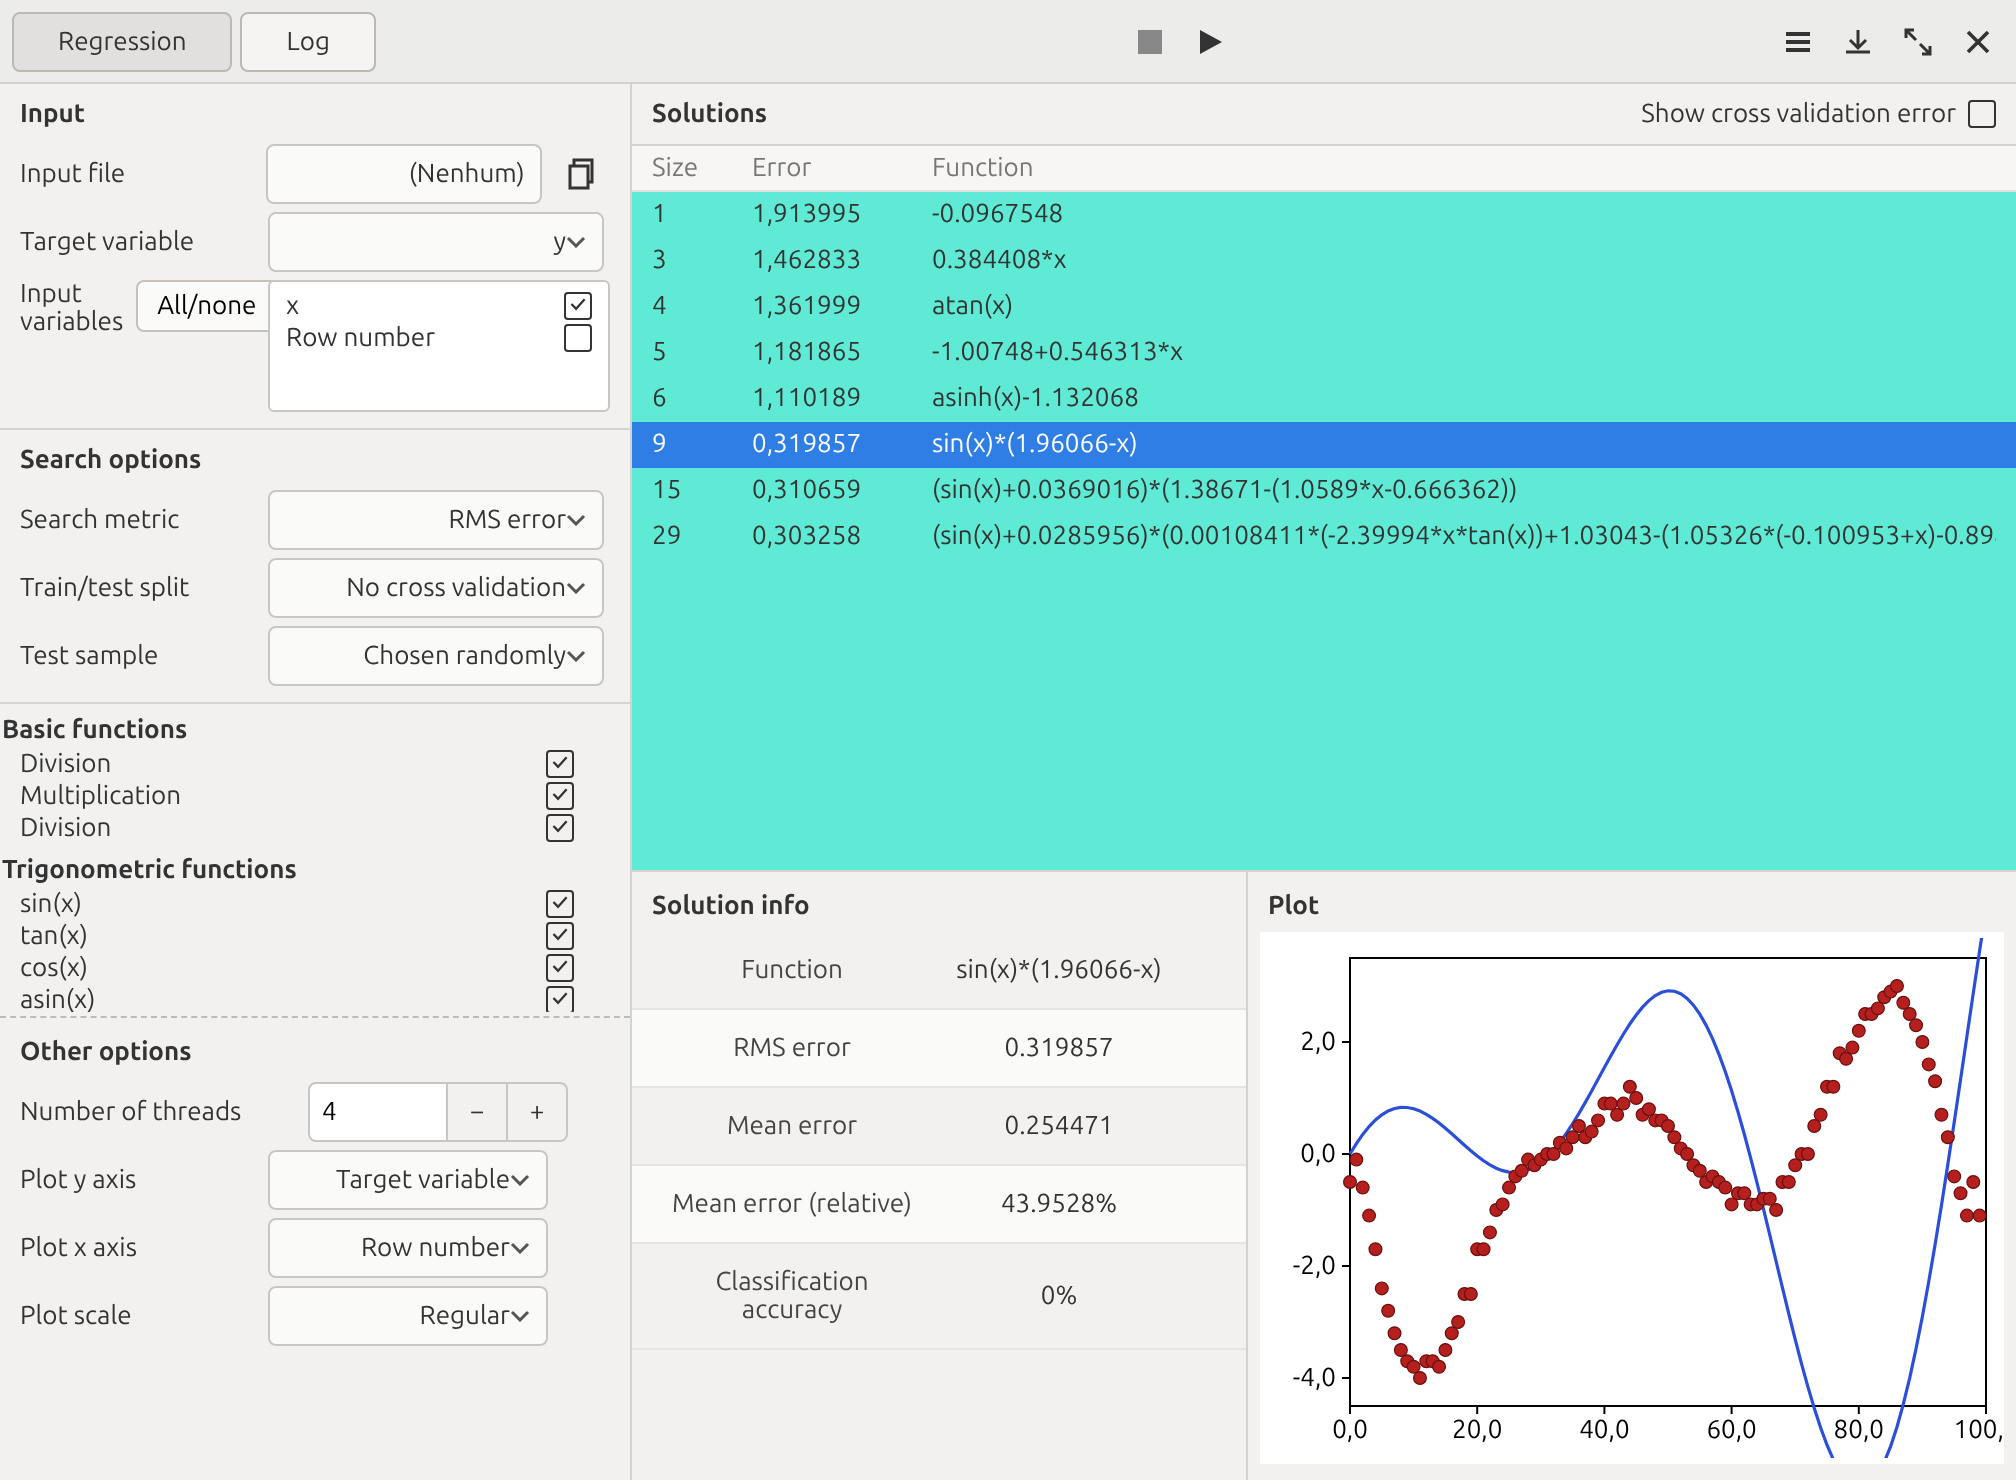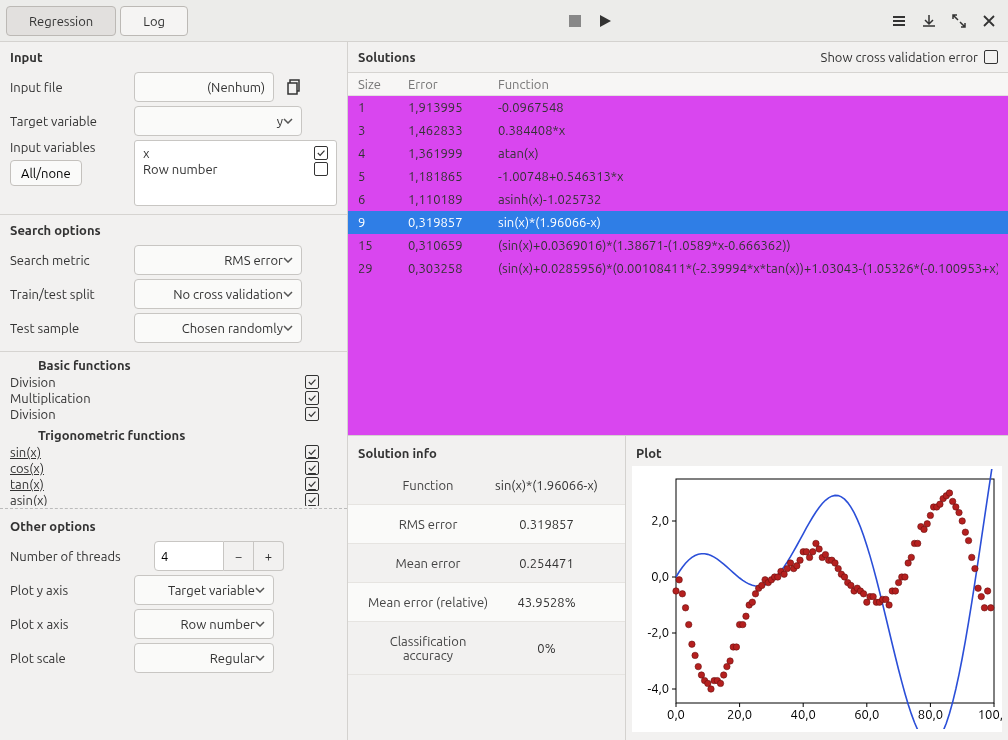--- a/index.html
+++ b/index.html
@@ -7,46 +7,46 @@
 
 
 .toolbar { display: flex; align-items: center; height: 42px; background: #ececea; border-bottom: 1px solid #d4d2cf; padding: 0 6px; gap: 4px; }
 .tab { height: 30px; padding: 0 22px; border: 1px solid #bcb9b5; border-radius: 4px; background: #f5f4f3; display: flex; align-items: center; cursor: pointer; }
 .tab.active { background: #e2e0de; }
 .toolbar-spacer { flex: 1; }
 .tbutton { width: 26px; height: 26px; display: flex; align-items: center; justify-content: center; cursor: pointer; border-radius: 3px; }
 
 
 .main { flex: 1; display: flex; overflow: hidden; }
-.sidebar { width: 348px; background: #f2f1f0; display: flex; flex-direction: column; overflow: hidden; border-right: 1px solid #d4d2cf; }
+.sidebar { width: 316px; background: #f2f1f0; display: flex; flex-direction: column; overflow: hidden; border-right: 1px solid #d4d2cf; }
 .right { flex: 1; display: flex; flex-direction: column; overflow: hidden; }
 
 .panel-title { font-weight: bold; padding: 8px 10px 6px; }
 .row { display: flex; align-items: center; padding: 2px 10px; gap: 8px; min-height: 32px; }
 .row label { width: 116px; }
 .combo { display: flex; align-items: center; justify-content: flex-end; background: #fafaf9; border: 1px solid #c8c6c3; border-radius: 4px; padding: 0 8px; height: 30px; width: 168px; cursor: pointer; }
 .chev { width: 10px; height: 6px; }
 .input-box { flex: 1; border: 1px solid #c8c6c3; border-radius: 3px; background: #fff; height: 66px; padding: 4px 6px; font-size: 13px; }
 .inner-row { display: flex; align-items: center; justify-content: space-between; padding: 1px 2px; }
 .cbx { width: 14px; height: 14px; border: 1px solid #333; border-radius: 2px; display: inline-flex; align-items: center; justify-content: center; }
 .cbx.checked::after { content: "✓"; font-size: 11px; line-height: 1; font-weight: bold; }
 .btn { border: 1px solid #c4c1bd; background: #fafaf9; border-radius: 4px; padding: 5px 10px; cursor: pointer; }
 
 .sep { border-top: 1px solid #d6d4d1; margin: 6px 0 0; }
-.subhdr { font-weight: bold; padding: 6px 1px 2px; margin-left: 37px; }
+.subhdr { font-weight: bold; padding: 6px 1px 2px; }
 .funcrow { display: flex; align-items: center; justify-content: space-between; padding: 1px 28px 1px 10px; }
-.funclist { max-height: 62px; overflow: hidden; position: relative; text-decoration: underline; }
+.funclist { max-height: 62px; overflow: hidden; position: relative; }
 .dash { border-top: 1px dashed #bbb; margin: 2px 0; }
 
 
 .solutions { flex: 1; overflow: hidden; display: flex; flex-direction: column; }
 .sol-head { display: flex; align-items: center; justify-content: space-between; padding: 8px 10px; }
 .sol-head-title { font-weight: bold; }
 .show-cv { display: flex; align-items: flex-end; gap: 6px; }
-.table { flex: 1; overflow: hidden; background: #d946ef; border-top: 1px solid #d6d4d1; }
+.table { flex: 1; overflow: hidden; background: #5eead4; border-top: 1px solid #d6d4d1; }
 .th, .tr { display: flex; padding: 4px 10px; align-items: center; }
 .th { background: #f7f6f5; color: #777; border-bottom: 1px solid #e2e0de; font-weight: normal; }
 .tr { border-bottom: 1px solid transparent; }
 .tr.sel { background: #2f7ee6; color: #fff; }
 .col-size { width: 50px; }
 .col-err { width: 90px; }
 .col-fn { flex: 1; white-space: nowrap; overflow: hidden; }
 
 .bottom { display: flex; height: 305px; border-top: 1px solid #d4d2cf; }
 .solinfo { width: 308px; border-right: 1px solid #d4d2cf; display: flex; flex-direction: column; }
@@ -129,21 +129,21 @@
     <div class="row">
       <label>Target variable</label>
       <div class="combo">
           <span>y</span>
           <svg class="chev" viewBox="0 0 10 6">
             <path d="M1 1l4 4 4-4" stroke="#555" fill="none" stroke-width="1.5"></path>
           </svg>
         </div>
     </div>
     <div class="row" style="align-items:flex-start">
-      <div style="width:116px;display:flex;flex-direction:column;gap:6px">
+      <div style="width:116px;display:flex;flex-direction:row;gap:6px">
         <label>Input variables</label>
         <button class="btn" style="align-self:flex-start">All/none</button>
       </div>
       <div class="input-box">
         <div class="inner-row">
             <span>x</span>
             <span class="cbx checked"></span>
           </div>
         <div class="inner-row">
             <span>Row number</span>
@@ -196,25 +196,25 @@
         <span>Division</span>
         <span class="cbx checked"></span>
       </div>
     <div class="subhdr">Trigonometric functions</div>
     <div class="funclist">
       <div class="funcrow">
           <span>sin(x)</span>
           <span class="cbx checked"></span>
         </div>
       <div class="funcrow">
+          <span>tan(x)</span>
+          <span class="cbx checked"></span>
+        </div>
+      <div class="funcrow">
           <span>cos(x)</span>
-          <span class="cbx checked"></span>
-        </div>
-      <div class="funcrow">
-          <span>tan(x)</span>
           <span class="cbx checked"></span>
         </div>
       <div class="funcrow">
           <span>asin(x)</span>
           <span class="cbx checked"></span>
         </div>
 
     </div>
     <div class="dash"></div>
     <div class="panel-title">Other options</div>
@@ -287,21 +287,21 @@
               <div class="col-fn">atan(x)</div>
             </div>
             <div class="tr">
               <div class="col-size">5</div>
               <div class="col-err">1,181865</div>
               <div class="col-fn">-1.00748+0.546313*x</div>
             </div>
             <div class="tr">
               <div class="col-size">6</div>
               <div class="col-err">1,110189</div>
-              <div class="col-fn">asinh(x)-1.025732</div>
+              <div class="col-fn">asinh(x)-1.132068</div>
             </div>
             <div class="tr sel">
               <div class="col-size">9</div>
               <div class="col-err">0,319857</div>
               <div class="col-fn">sin(x)*(1.96066-x)</div>
             </div>
             <div class="tr">
               <div class="col-size">15</div>
               <div class="col-err">0,310659</div>
               <div class="col-fn">(sin(x)+0.0369016)*(1.38671-(1.0589*x-0.666362))</div>

